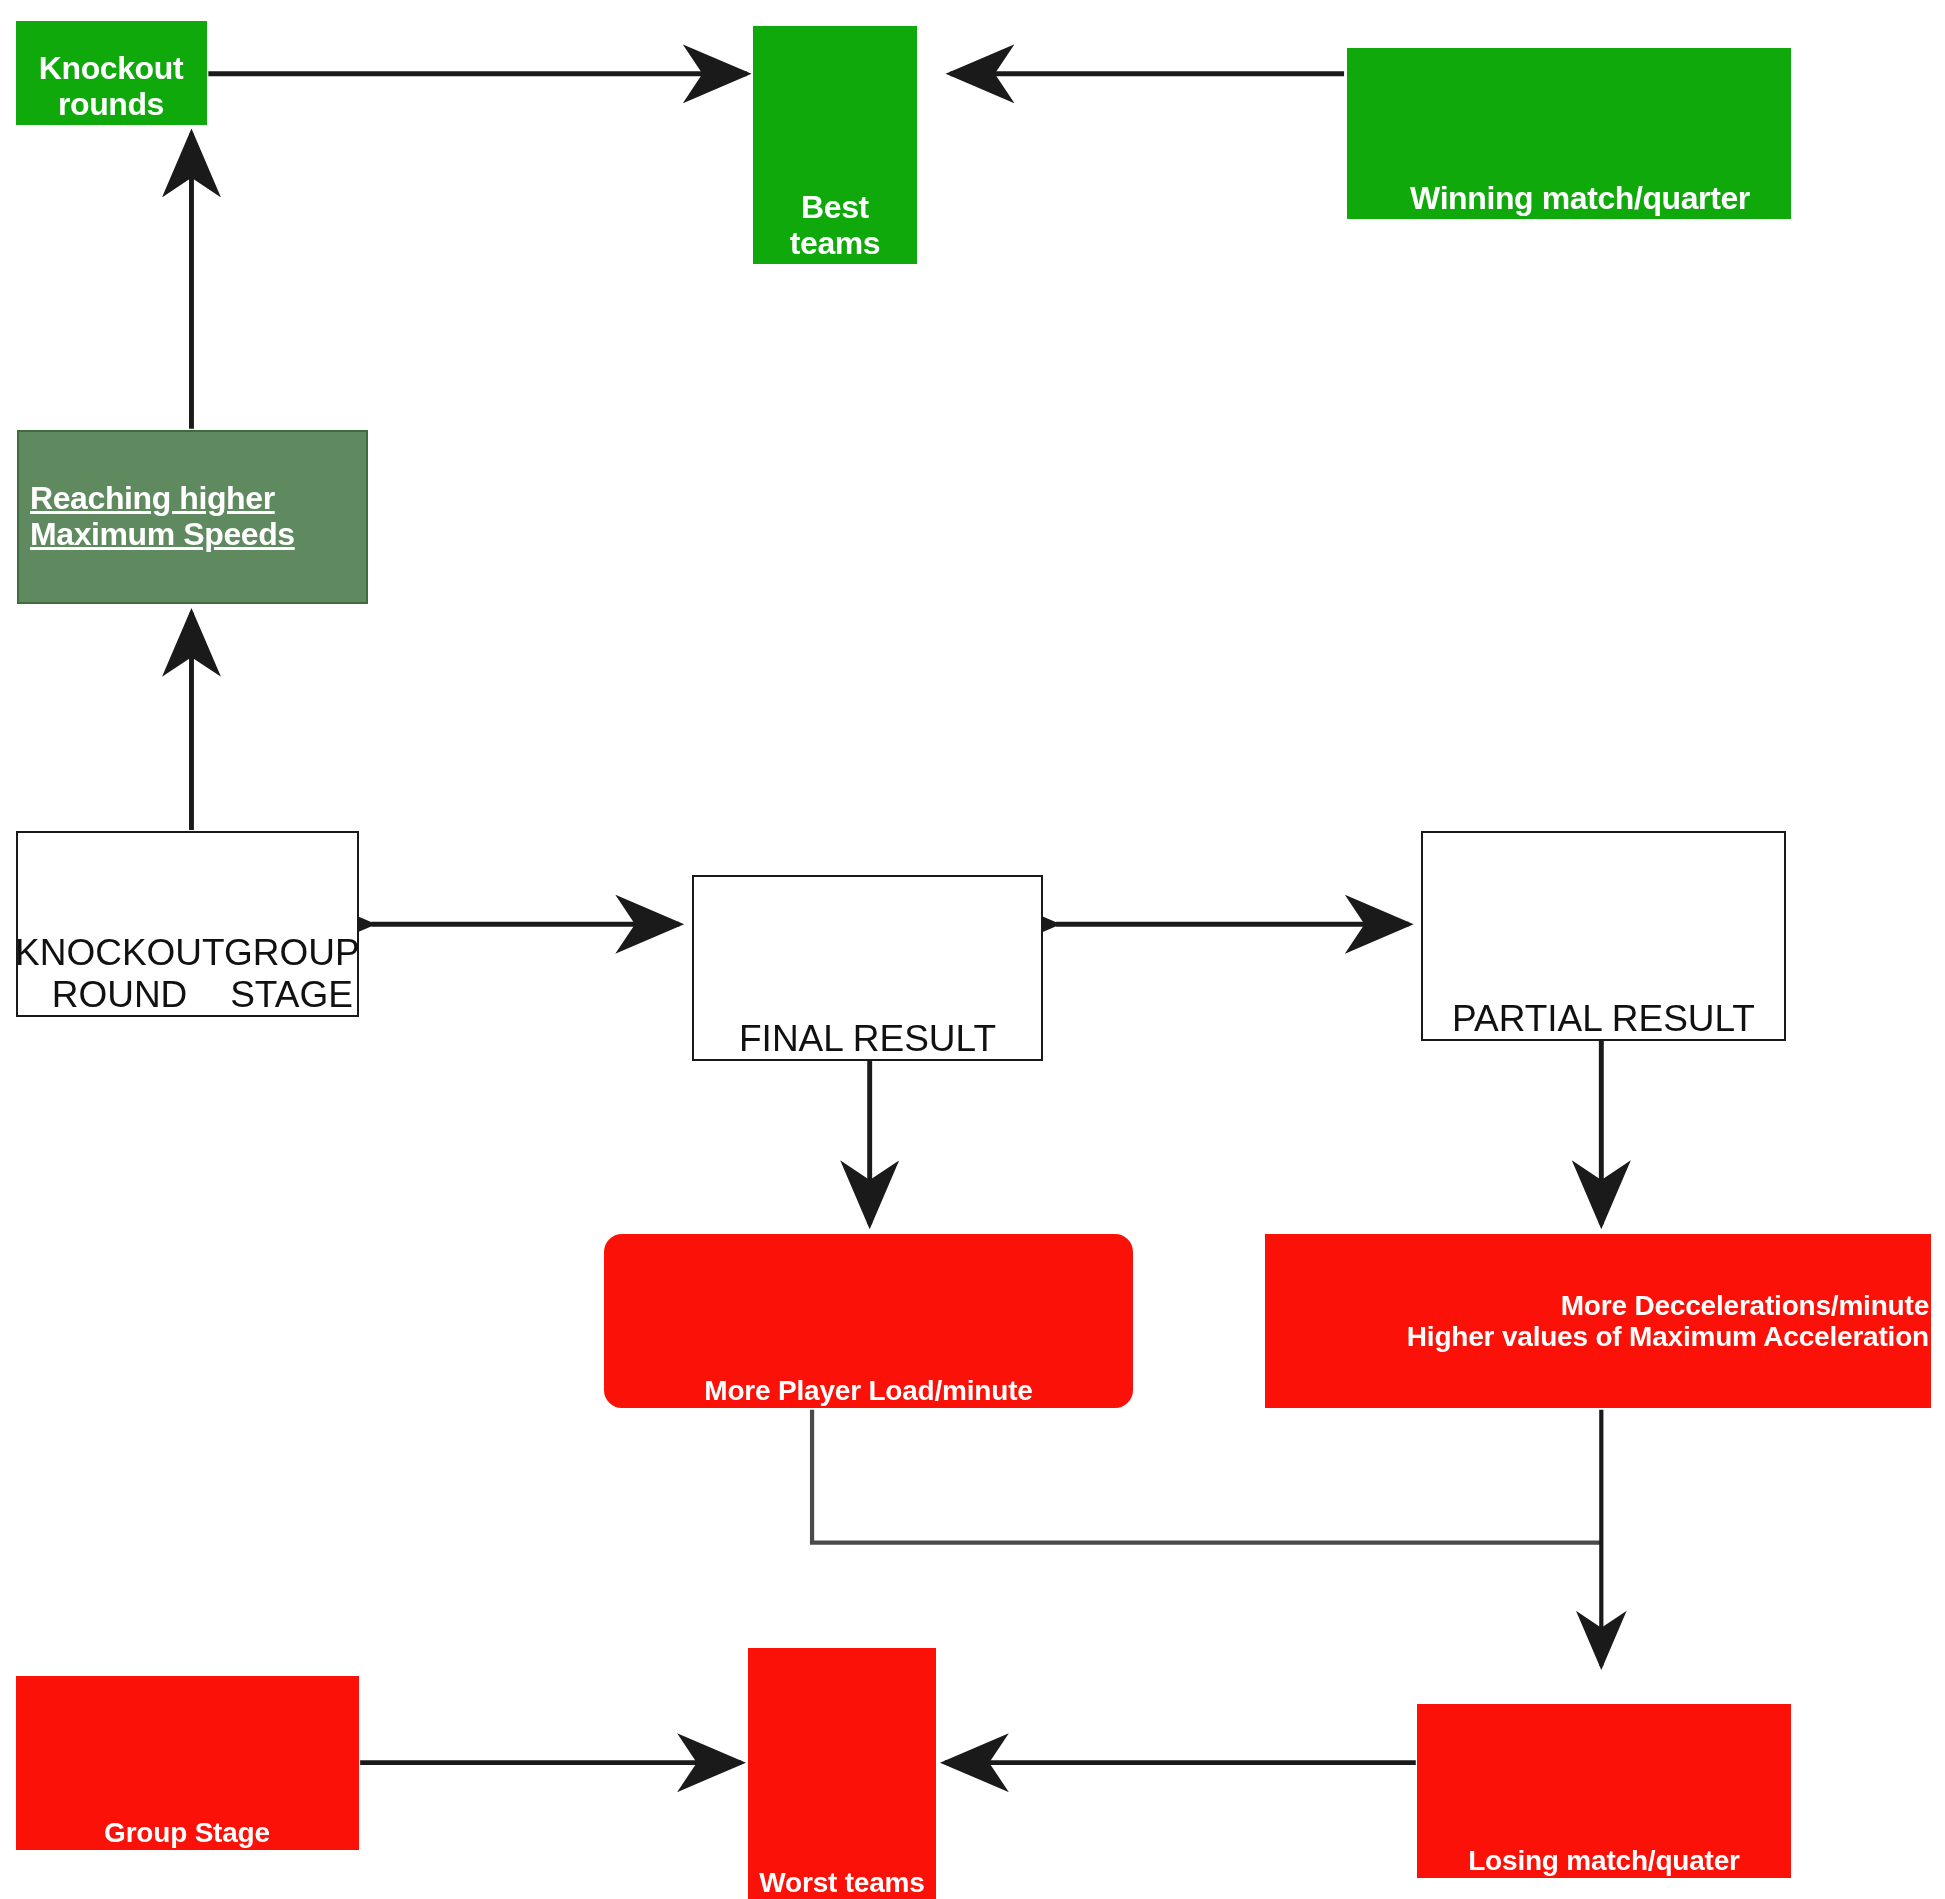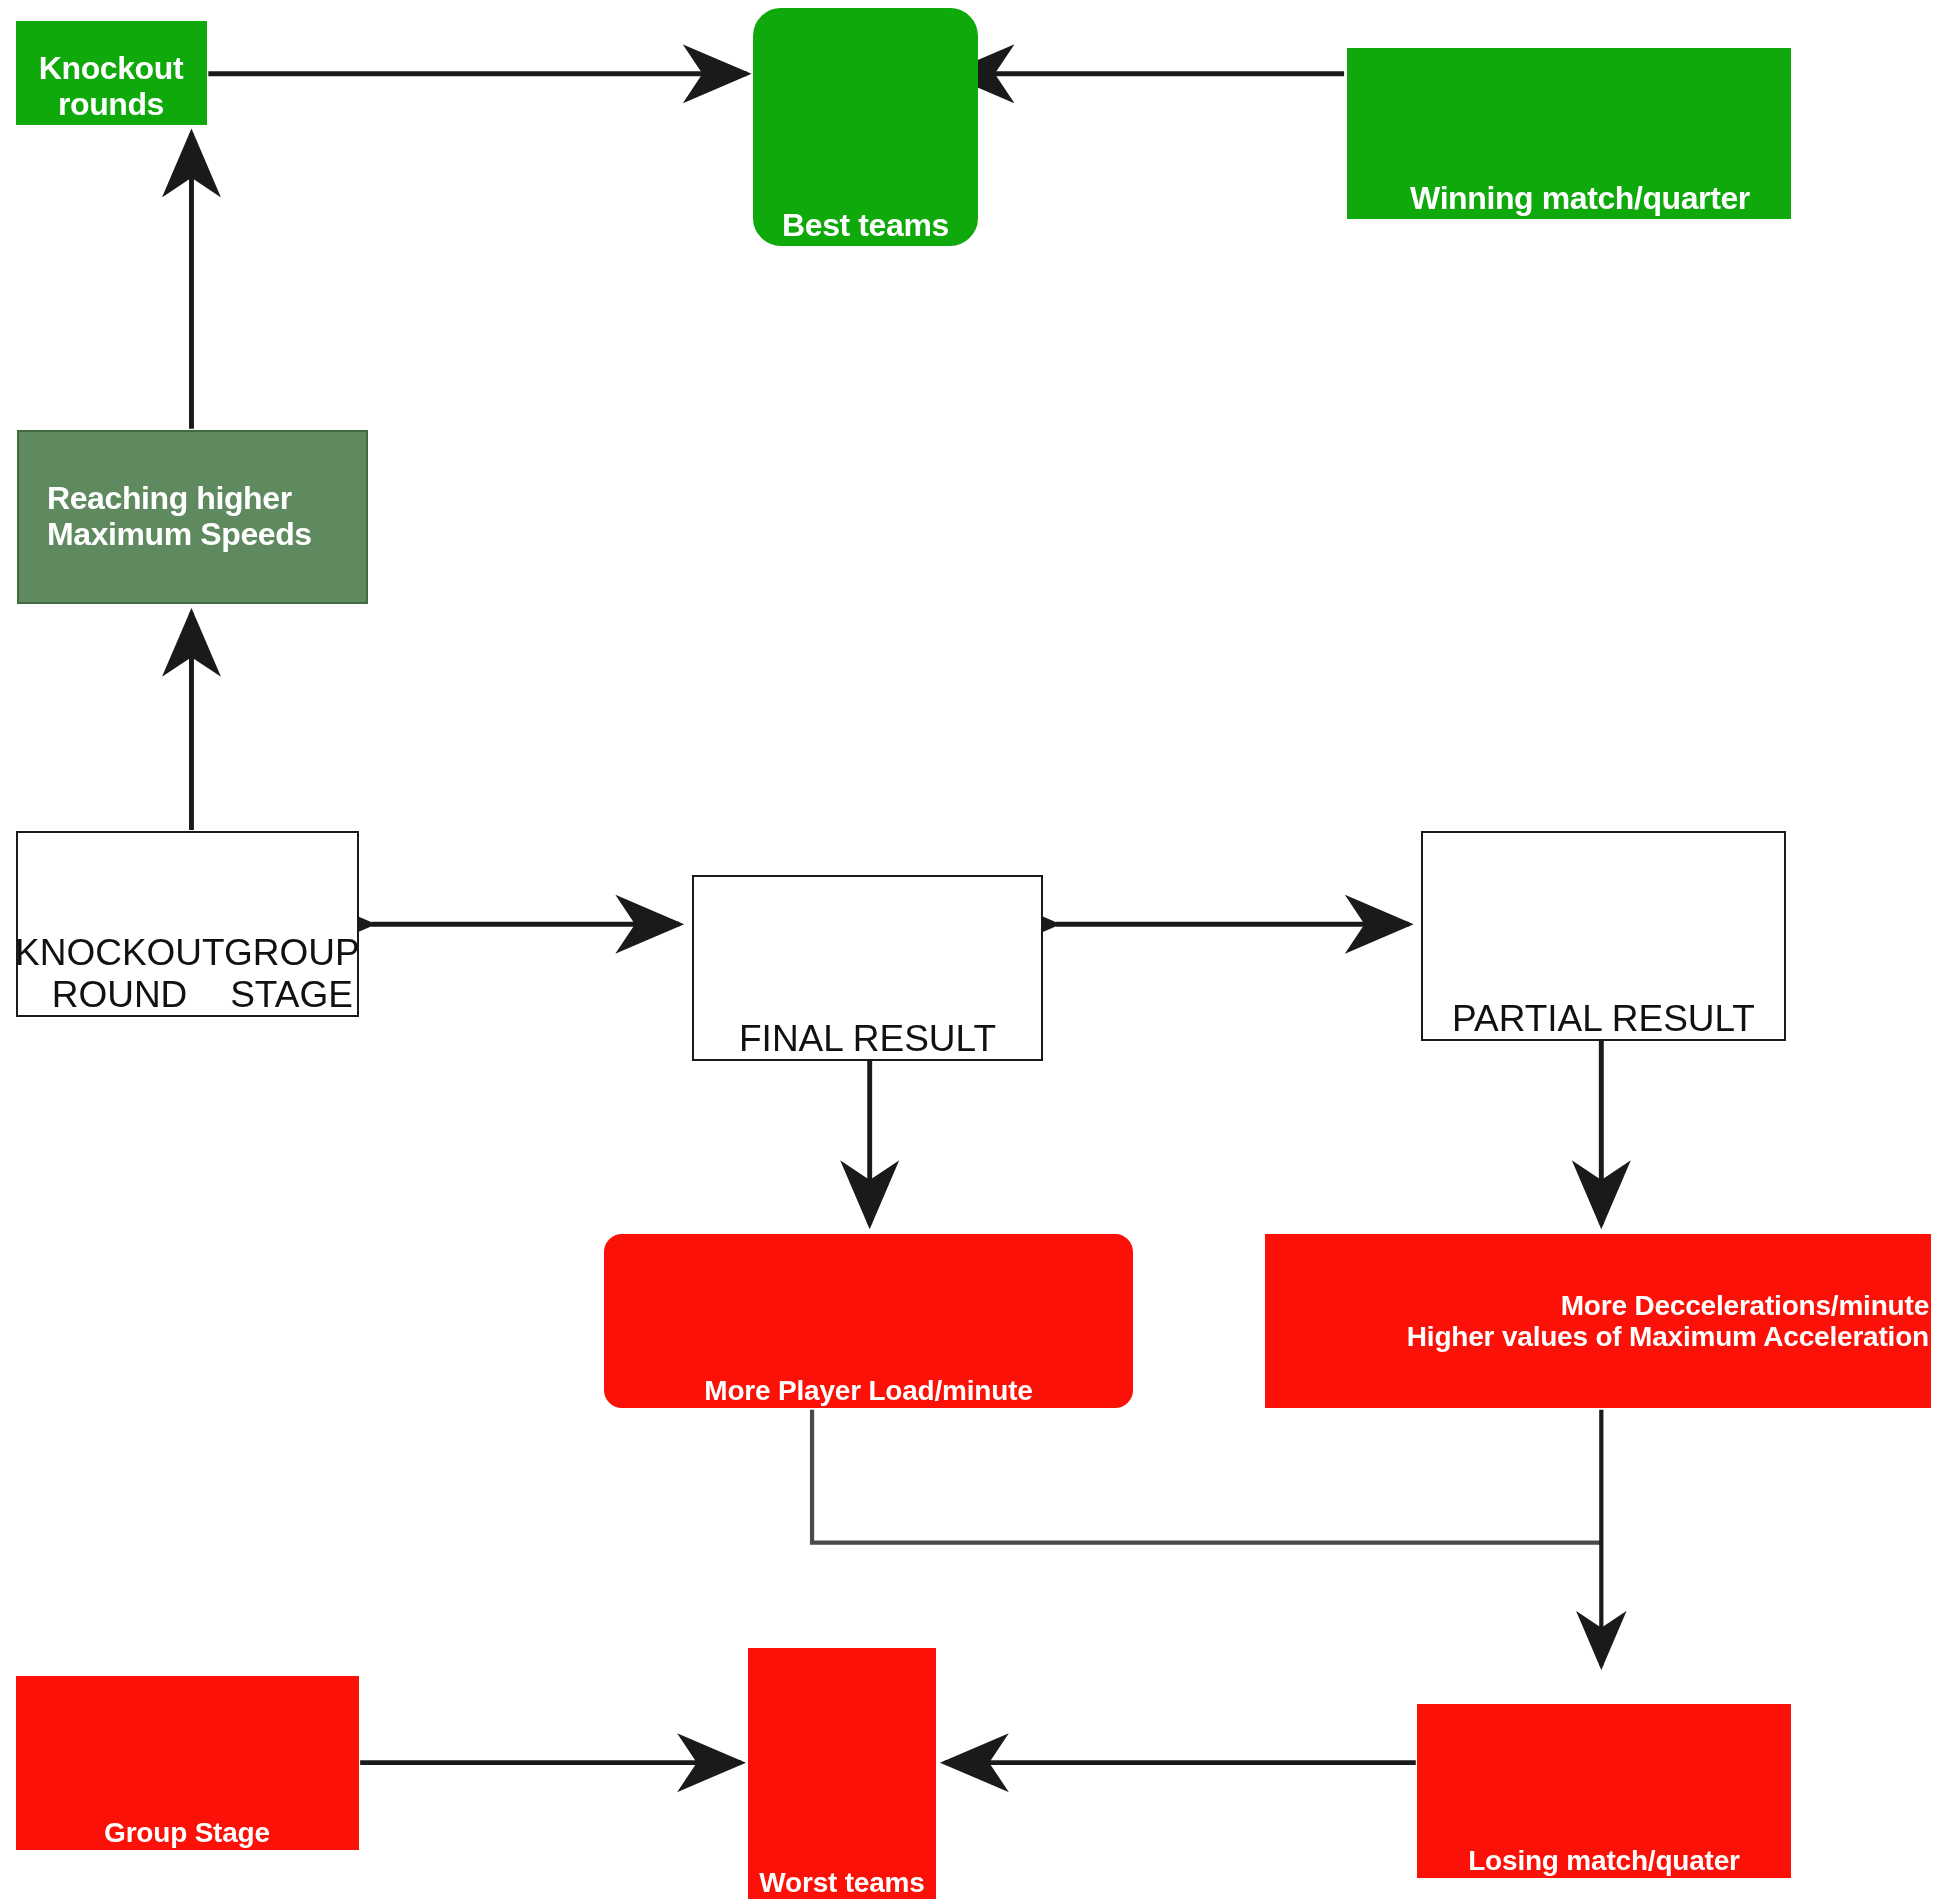--- a/index.html
+++ b/index.html
@@ -87,29 +87,29 @@
 
     <g>
       <line x1="2014" y1="2508" x2="1344" y2="2508" stroke="#1a1a1a" stroke-width="7" marker-end="url(#ah-l)"></line>
     </g>
   </svg>
 
   <div class="node green" style="left:15.5px;top:21px;width:191px;height:104px;">
     <span>Knockout rounds</span>
   </div>
 
-  <div class="node green" style="left:753px;top:8px;width:225px;height:238px;border-radius:28px;">
+  <div class="node green" style="left:753px;top:26px;width:164px;height:238px;">
     <span>Best teams</span>
   </div>
 
   <div class="node green" style="left:1347px;top:48px;width:444px;height:171px;padding-left:22px;">
     <span>Winning match/quarter</span>
   </div>
 
-  <div class="node sage" style="left:17px;top:430px;width:351px;height:174px;flex-direction:column;align-items:flex-start;justify-content:center;padding-left:28px;text-align:left;">
+  <div class="node sage" style="left:17px;top:430px;width:351px;height:174px;flex-direction:column;align-items:flex-start;justify-content:center;padding-left:11px;text-align:left;text-decoration:underline;">
     <span>Reaching higher</span>
     <span>Maximum  Speeds</span>
   </div>
 
   <div class="node white" style="left:15.5px;top:831px;width:343px;height:186px;">
     <span>KNOCKOUT ROUND</span>
     <span>GROUP STAGE</span>
   </div>
 
   <div class="node white" style="left:692px;top:831px;width:351px;height:186px;margin-top:44px;">

